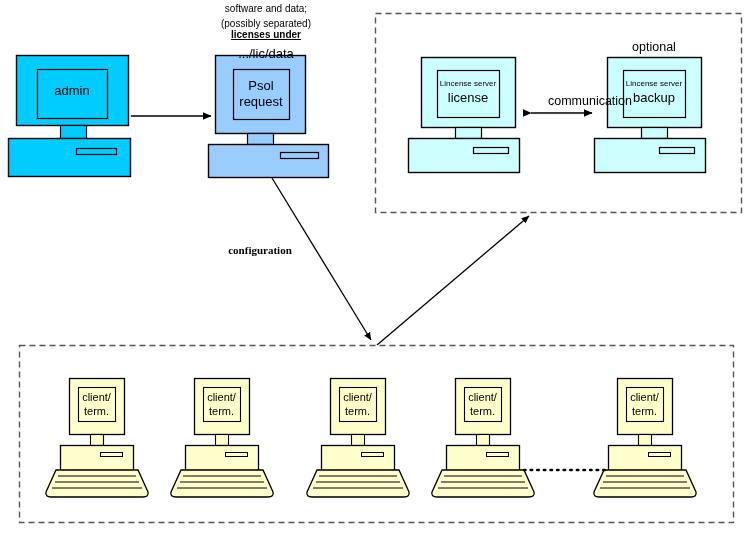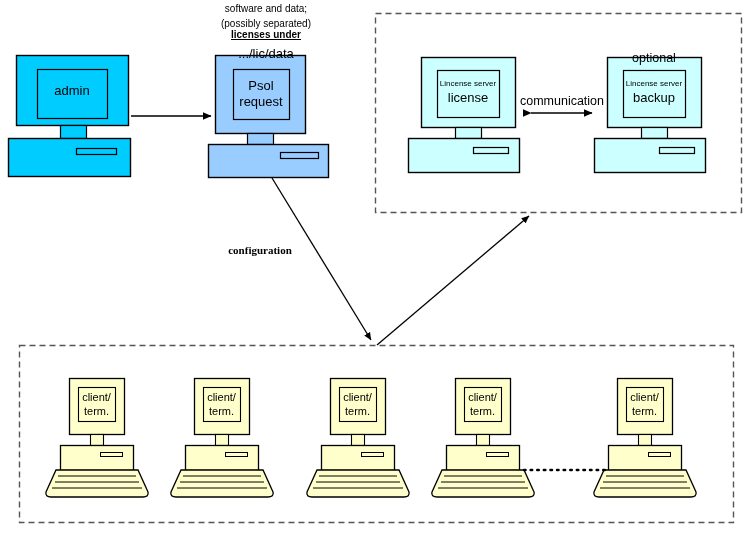--- a/index.html
+++ b/index.html
@@ -171,23 +171,23 @@
 
   <div class="screen-text" style="left:233px; top:79px; width:56px; font-size:13px;">Psol</div>
   <div class="screen-text" style="left:233px; top:95px; width:56px; font-size:13px;">request</div>
 
   <div class="screen-text" style="left:434px; top:80px; width:68px; font-size:8px;">Lincense server</div>
   <div class="screen-text" style="left:434px; top:91px; width:68px; font-size:13px;">license</div>
 
   <div class="screen-text" style="left:620px; top:80px; width:68px; font-size:8px;">Lincense server</div>
   <div class="screen-text" style="left:620px; top:91px; width:68px; font-size:13px;text-align:center;">backup</div>
 
-  <div class="lbl" style="left:604px; top:41px; width:100px; font-size:12.5px;margin-top:11px;">optional</div>
-
-  <div class="lbl" style="left:517px; top:95px; width:90px; font-size:12.5px;">communication</div>
+  <div class="lbl" style="left:604px; top:41px; width:100px; font-size:12.5px;">optional</div>
+
+  <div class="lbl" style="left:517px; top:95px; width:90px; font-size:12.5px;padding-left:28px;">communication</div>
 
   <div class="lbl bold" style="left:196px; top:245px; width:128px; font-size:11px;font-family:Liberation Serif, serif;">configuration</div>
 
 
   <div class="screen-text" style="left:78px; top:391px; width:37px; font-size:11px;">client/</div>
   <div class="screen-text" style="left:78px; top:405px; width:37px; font-size:11px;">term.</div>
 
   <div class="screen-text" style="left:203px; top:391px; width:37px; font-size:11px;">client/</div>
   <div class="screen-text" style="left:203px; top:405px; width:37px; font-size:11px;">term.</div>
 

